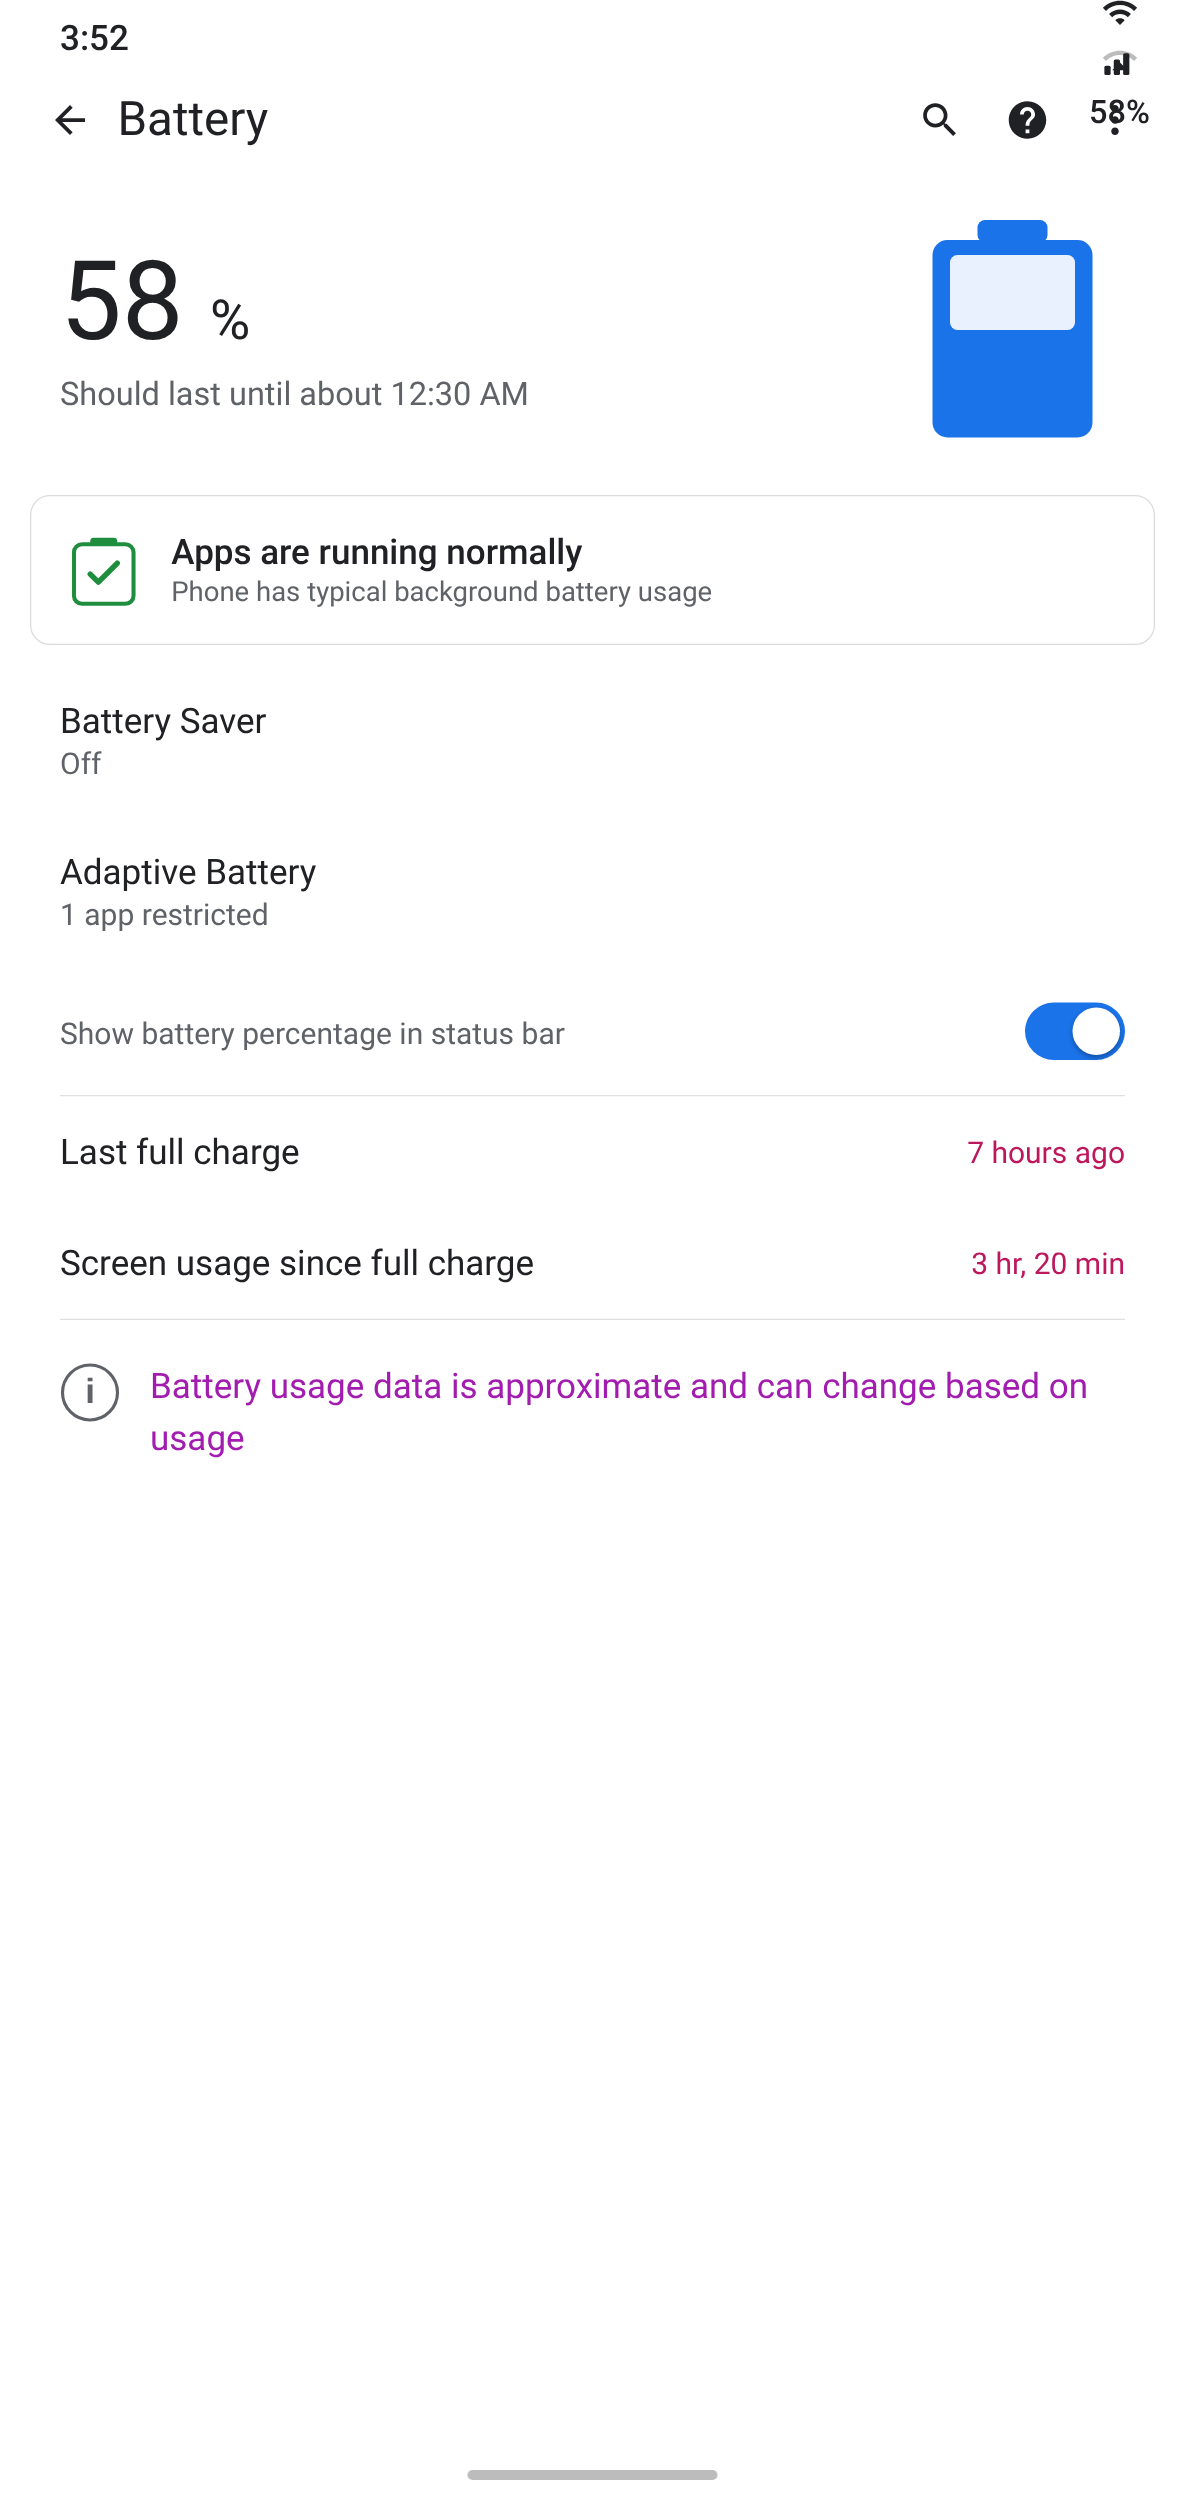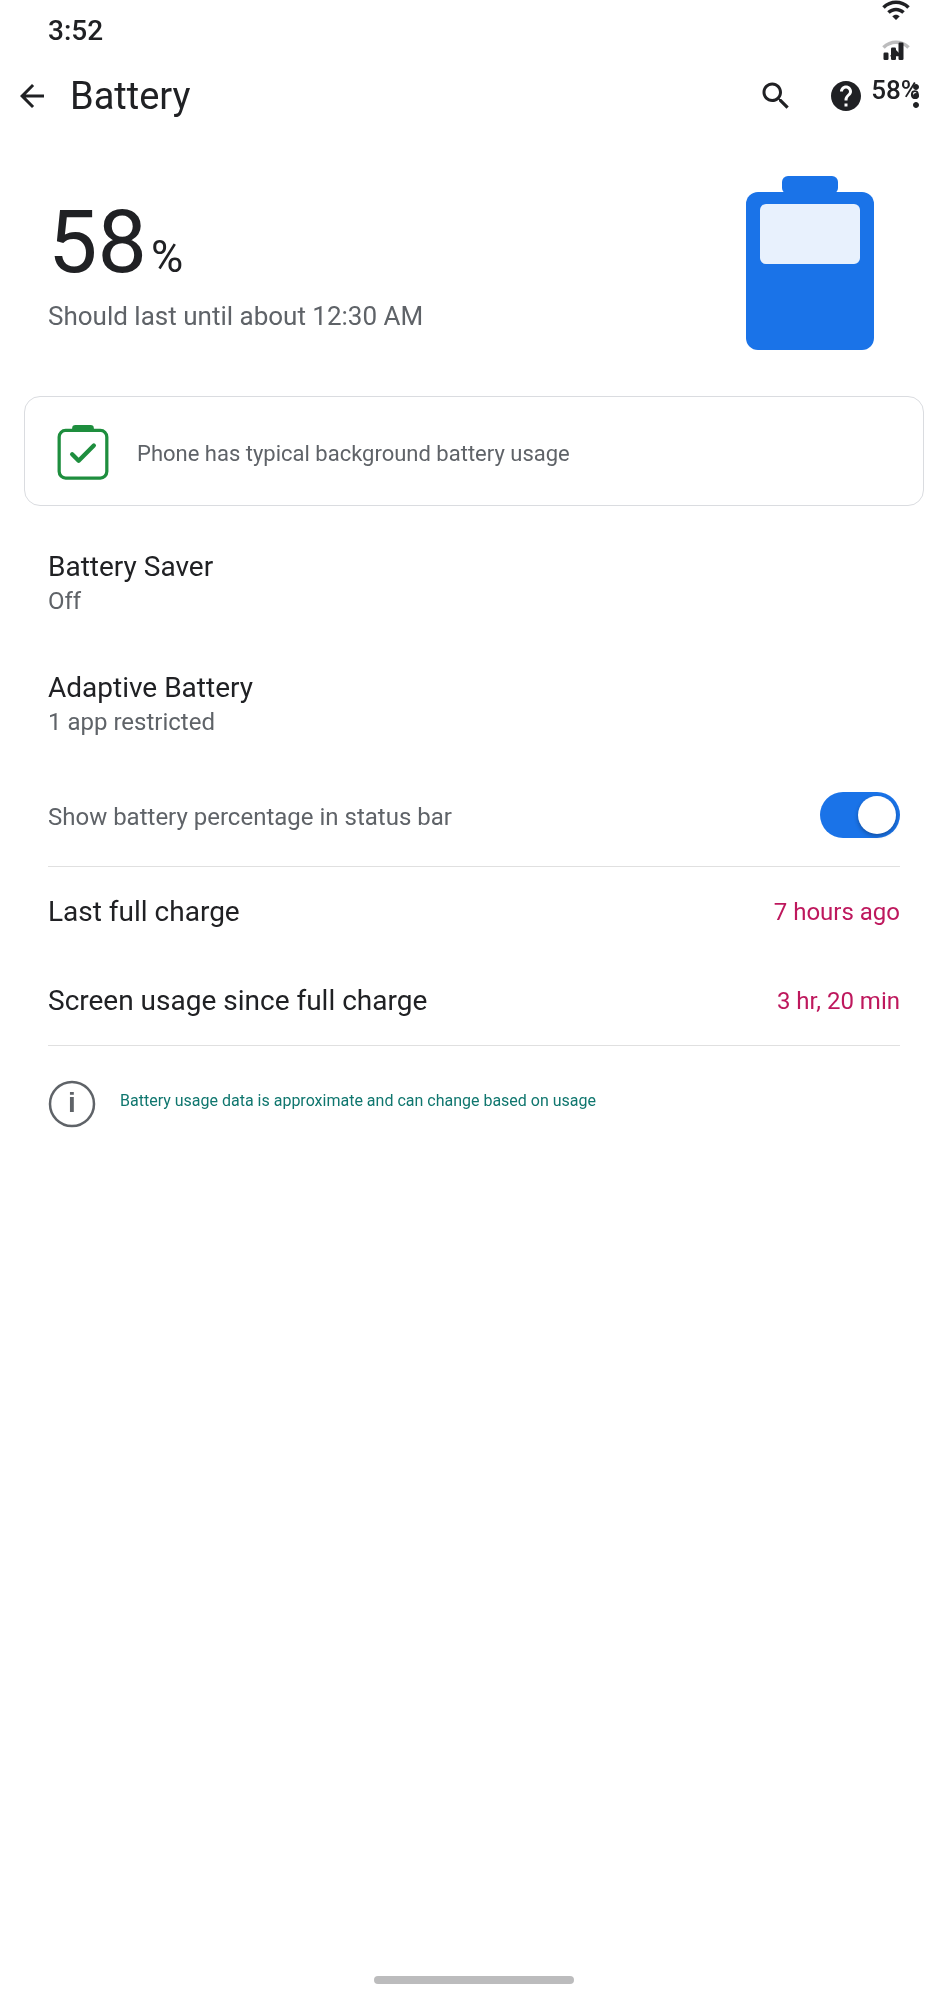--- a/index.html
+++ b/index.html
@@ -31,21 +31,21 @@
       display: flex;
       align-items: center;
       gap: 10px;
       flex-direction: column;
     }
 
     
     .toolbar {
       display: flex;
       align-items: center;
-      padding: 8px 4px;
+      padding: 8px 28px;
       height: 80px;
     }
     .toolbar-back {
       width: 56px;
       height: 56px;
       display: flex;
       align-items: center;
       justify-content: center;
       cursor: pointer;
     }
@@ -77,21 +77,21 @@
       align-items: center;
       padding: 40px 48px 40px 48px;
       justify-content: space-between;
     }
     .battery-info {
       flex: 1;
     }
     .battery-percent-row {
       display: flex;
       align-items: baseline;
-      gap: 0px;
+      gap: 17px;
     }
     .battery-percent-number {
       font-size: 88px;
       font-weight: 400;
       color: #202124;
       line-height: 1;
     }
     .battery-percent-symbol {
       font-size: 44px;
       font-weight: 400;
@@ -214,24 +214,23 @@
       padding: 32px 48px;
       gap: 24px;
     }
     .info-icon {
       width: 48px;
       height: 48px;
       flex-shrink: 0;
       margin-top: 2px;
     }
     .info-text {
-      font-size: 16px;
-      color: #0f766e;
+      font-size: 28px;
+      color: #a21caf;
       line-height: 1.5;
-      margin-top: 11px;
     }
 
     
     .home-indicator {
       position: fixed;
       bottom: 16px;
       left: 50%;
       transform: translateX(-50%);
       width: 200px;
       height: 8px;
@@ -322,20 +321,21 @@
 <div class="status-card">
   <div class="status-card-icon">
 
     <svg viewBox="0 0 48 52" xmlns="http://www.w3.org/2000/svg">
       <rect x="14" y="0" width="20" height="6" rx="3" fill="#1e8e3e"></rect>
       <rect x="2" y="5" width="44" height="44" rx="6" fill="none" stroke="#1e8e3e" stroke-width="3"></rect>
       <polyline points="14,27 20,33 34,19" fill="none" stroke="#1e8e3e" stroke-width="4" stroke-linecap="round" stroke-linejoin="round"></polyline>
     </svg>
   </div>
   <div class="status-card-text">
+    <div class="status-card-title">Apps are running normally</div>
     <div class="status-card-subtitle">Phone has typical background battery usage</div>
   </div>
 </div>
 
 <div class="settings-list">
 
   <div class="settings-item">
     <div class="settings-item-content">
       <div class="settings-item-title">Battery Saver</div>
       <div class="settings-item-subtitle">Off</div>

